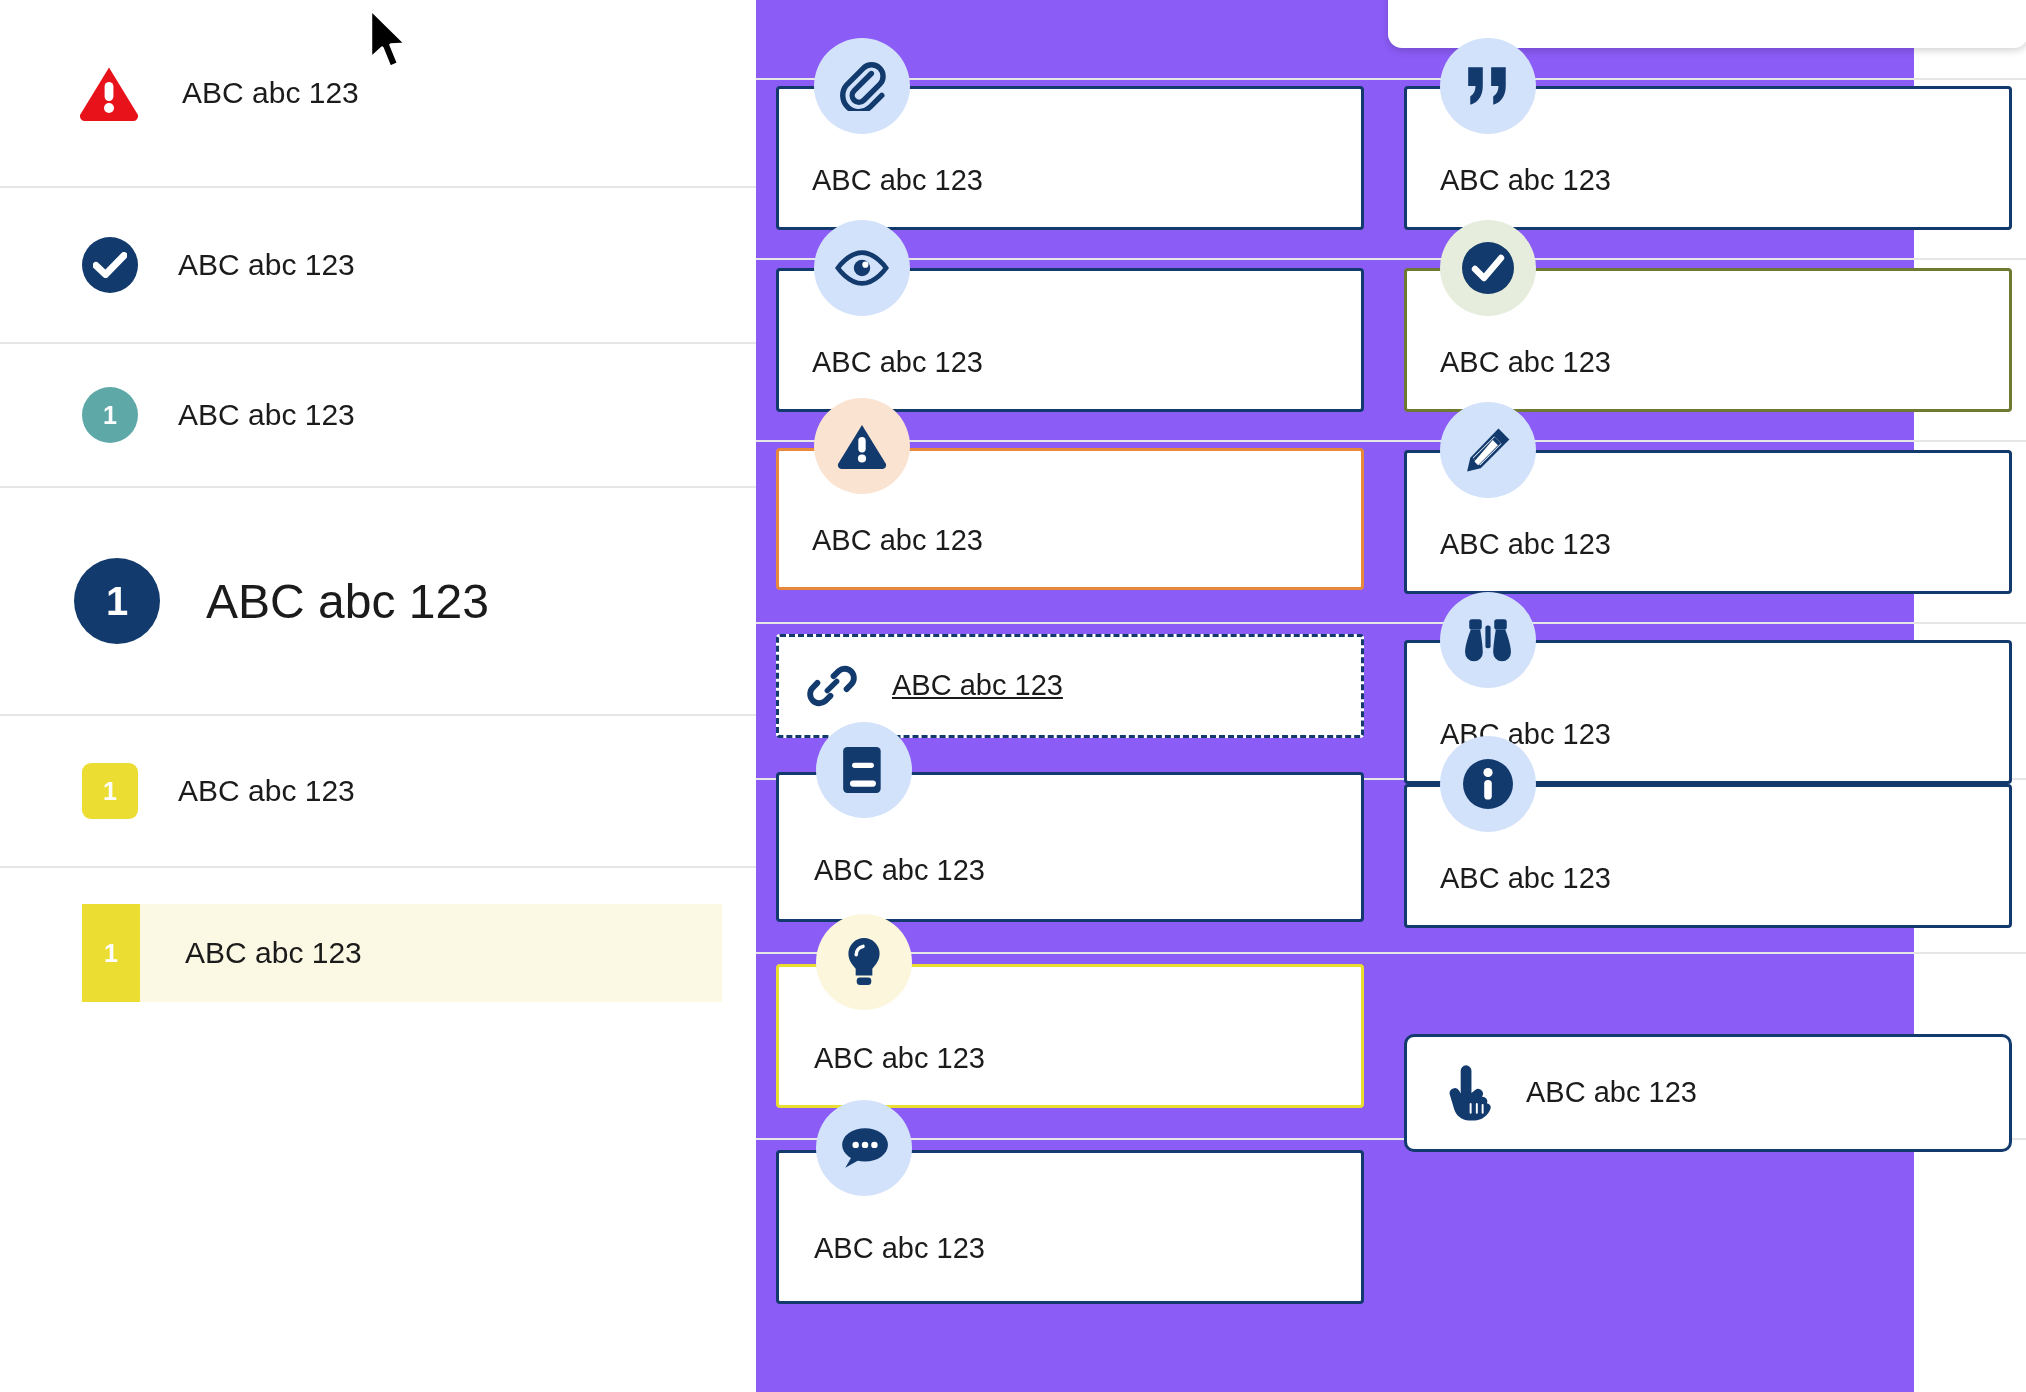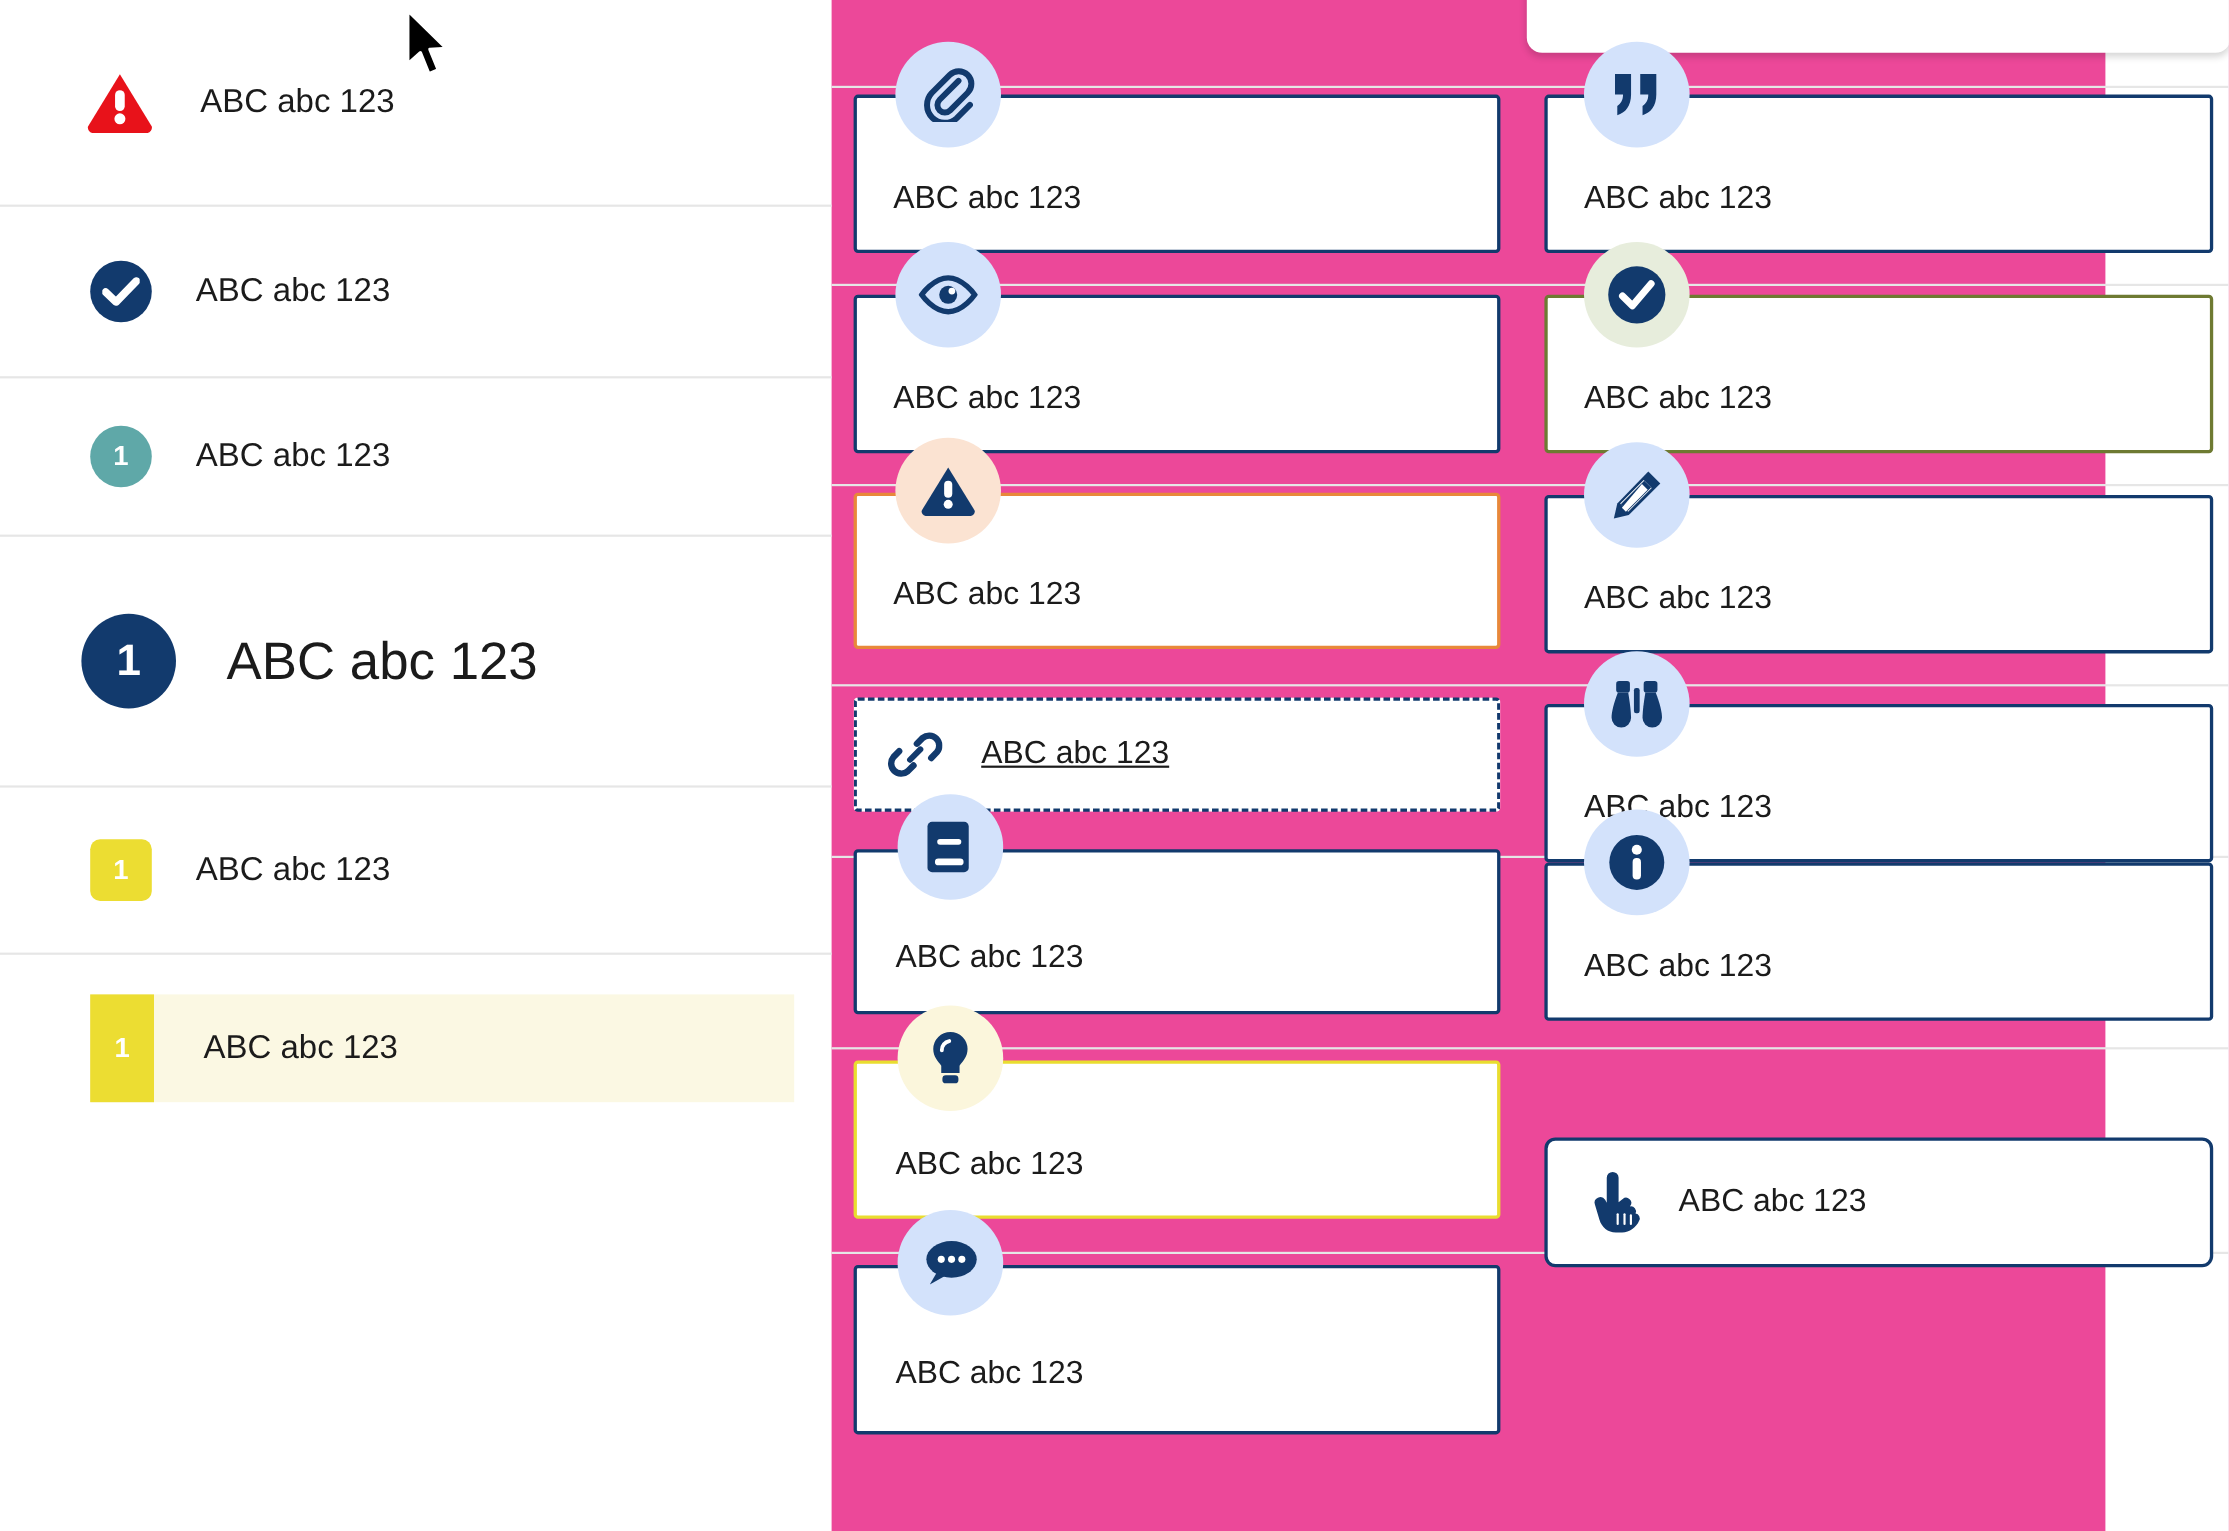--- a/index.html
+++ b/index.html
@@ -6,21 +6,21 @@
   html, body {
     margin: 0; padding: 0;
     width: 2026px; height: 1392px;
     background: #ffffff;
     font-family: "Liberation Sans", sans-serif;
     overflow: hidden;
   }
   #root {
     position: relative;
     width: 1914px; height: 1392px;
-    background: #ec4899;
+    background: #8b5cf6;
   }
 
   
   #sidebar {
     position: absolute;
     left: 0; top: 0;
     width: 756px; height: 1392px;
     background: #ffffff;
   }
   .side-row {

